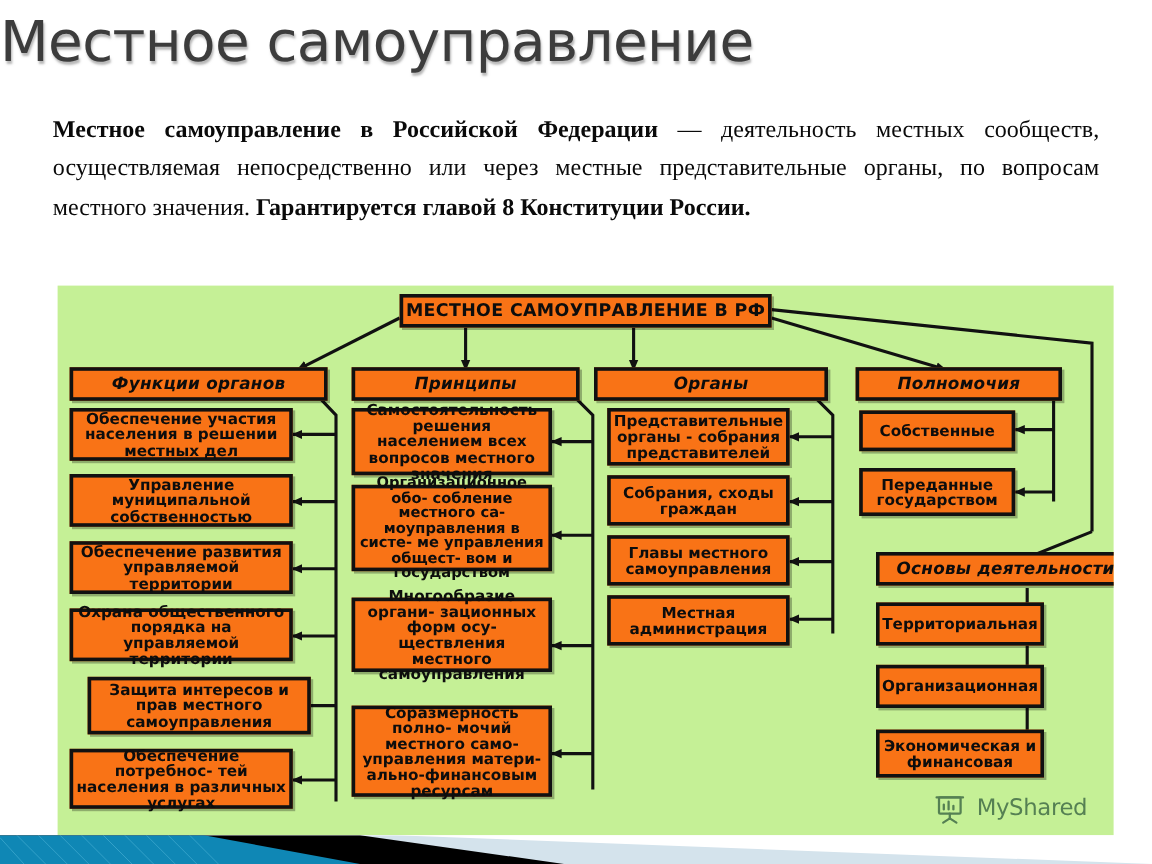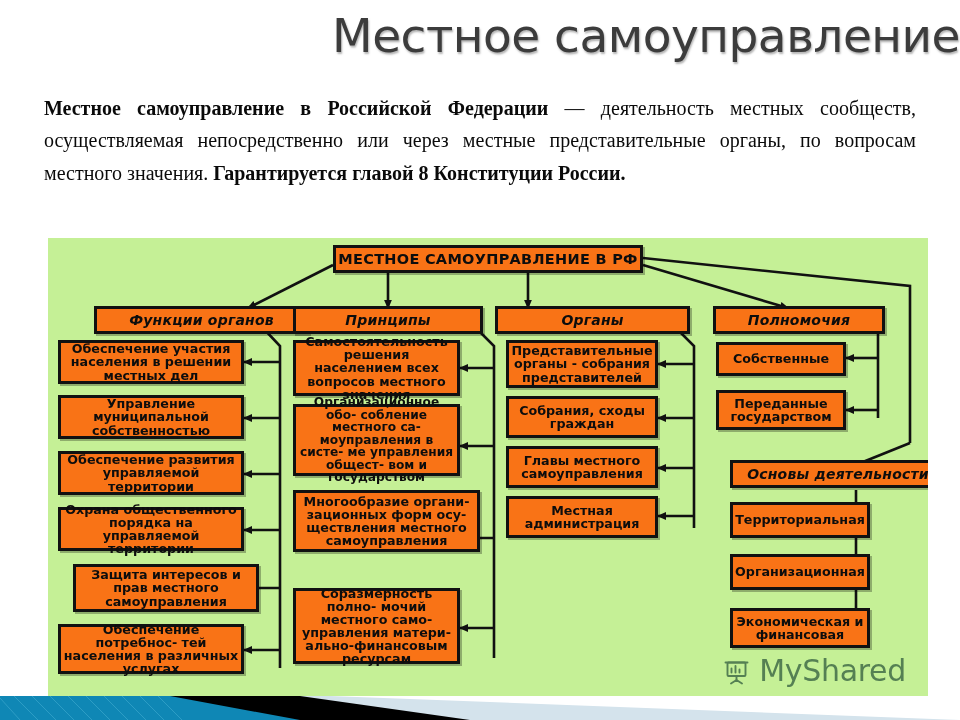--- a/index.html
+++ b/index.html
@@ -7,21 +7,21 @@
     width: 960px; height: 720px;
     background: #ffffff;
     font-family: "Liberation Sans", sans-serif;
     overflow: hidden;
   }
   #page { position: relative; width: 960px; height: 720px; background: #fff; }
 
   
   .slide-title {
     position: absolute; left: 0; top: 8px; width: 960px;
-    text-align: right;
+    text-align: left;
     font-family: "DejaVu Sans", sans-serif;
     font-size: 47px; font-weight: 400;
     color: #3c3c3c;
     letter-spacing: -0.5px;
     text-shadow: 1px 2px 2px rgba(120,120,120,0.55);
     white-space: nowrap;
   }
 
   
   .intro {
@@ -63,21 +63,21 @@
   .leaf-sm { font-size: 12.2px; }
 
   
   .wm {
     position: absolute; right: 22px; bottom: 8px;
     display: flex; align-items: center; gap: 7px;
     z-index: 8; opacity: 0.88;
   }
   .wm-text {
     font-family: "DejaVu Sans", sans-serif;
-    font-size: 30px; color: #46714a; letter-spacing: -0.3px;
+    font-size: 19px; color: #46714a; letter-spacing: -0.3px;
   }
 
   
   #footer { position: absolute; left: 0; top: 696px; width: 960px; height: 24px; }
 </style>
 </head>
 <body>
 
 <div id="page">
 
@@ -129,32 +129,32 @@
 
         <path d="M808,252 L808,398"></path>
         <path d="M808,282 L770,282" marker-end="url(#ah)"></path>
         <path d="M808,334 L770,334" marker-end="url(#ah)"></path>
         <path d="M808,390 L770,390" marker-end="url(#ah)"></path>
       </g>
     </svg>
 
     <div class="bx root" style="left:285px; top:7px; width:310px; height:28px;">МЕСТНОЕ САМОУПРАВЛЕНИЕ В РФ</div>
 
-    <div class="bx hdr" style="left:10px; top:68px; width:215px; height:28px;margin-left:36px;">Функции органов</div>
+    <div class="bx hdr" style="left:10px; top:68px; width:215px; height:28px;">Функции органов</div>
     <div class="bx leaf" style="left:10px; top:102px; width:186px; height:44px;">Обеспечение участия населения в решении местных дел</div>
     <div class="bx leaf" style="left:10px; top:157px; width:186px; height:44px;">Управление муниципальной собственностью</div>
     <div class="bx leaf" style="left:10px; top:213px; width:186px; height:44px;">Обеспечение развития управляемой территории</div>
     <div class="bx leaf" style="left:10px; top:269px; width:186px; height:44px;">Охрана общественного порядка на управляемой территории</div>
     <div class="bx leaf" style="left:25px; top:326px; width:186px; height:48px;">Защита интересов и прав местного самоуправления</div>
     <div class="bx leaf" style="left:10px; top:386px; width:186px; height:50px;">Обеспечение потребнос- тей населения в различных услугах</div>
 
     <div class="bx hdr" style="left:245px; top:68px; width:190px; height:28px;">Принципы</div>
     <div class="bx leaf" style="left:245px; top:102px; width:167px; height:56px;">Самостоятельность решения населением всех вопросов местного значения</div>
     <div class="bx leaf-sm" style="left:245px; top:166px; width:167px; height:72px;">Организационное обо- собление местного са- моуправления в систе- ме управления общест- вом и государством</div>
-    <div class="bx leaf" style="left:245px; top:252px; width:187px; height:62px;">Многообразие органи- зационных форм осу- ществления местного самоуправления</div>
+    <div class="bx leaf" style="left:245px; top:260px; width:167px; height:62px;">Многообразие органи- зационных форм осу- ществления местного самоуправления</div>
     <div class="bx leaf" style="left:245px; top:350px; width:167px; height:76px;">Соразмерность полно- мочий местного само- управления матери- ально-финансовым ресурсам</div>
 
     <div class="bx hdr" style="left:447px; top:68px; width:195px; height:28px;">Органы</div>
     <div class="bx leaf" style="left:458px; top:102px; width:152px; height:48px;">Представительные органы - собрания представителей</div>
     <div class="bx leaf" style="left:458px; top:158px; width:152px; height:42px;">Собрания, сходы граждан</div>
     <div class="bx leaf" style="left:458px; top:208px; width:152px; height:42px;">Главы местного самоуправления</div>
     <div class="bx leaf" style="left:458px; top:258px; width:152px; height:42px;">Местная администрация</div>
 
     <div class="bx hdr" style="left:665px; top:68px; width:172px; height:28px;">Полномочия</div>
     <div class="bx leaf" style="left:668px; top:104px; width:130px; height:34px;">Собственные</div>

